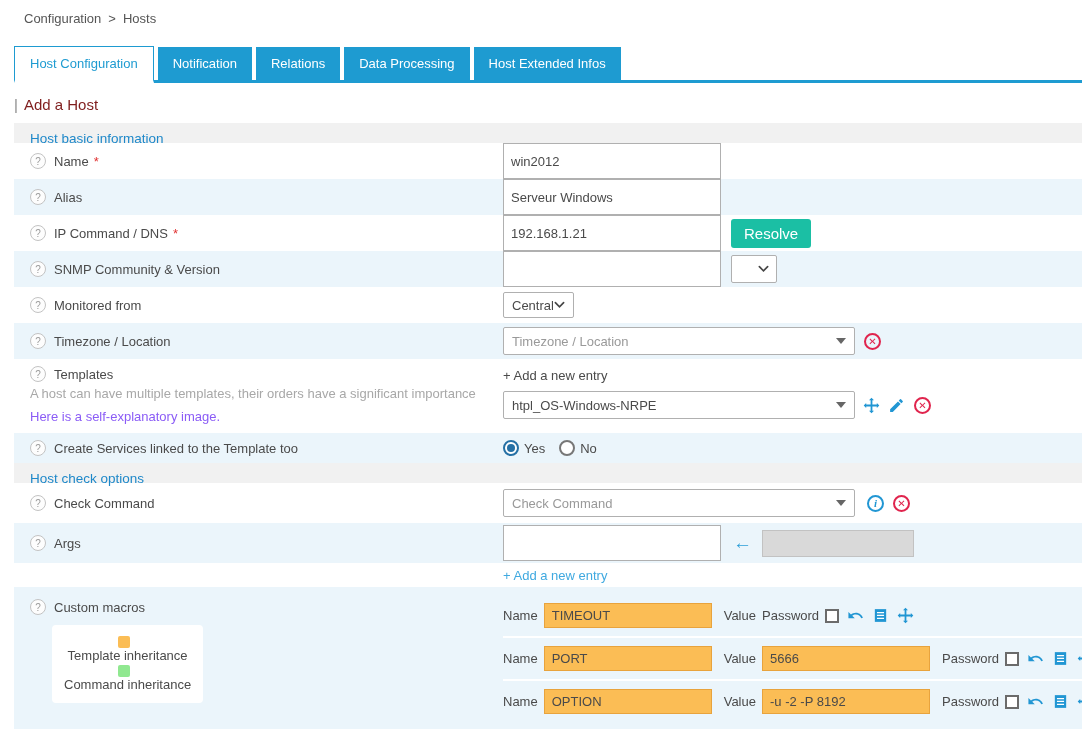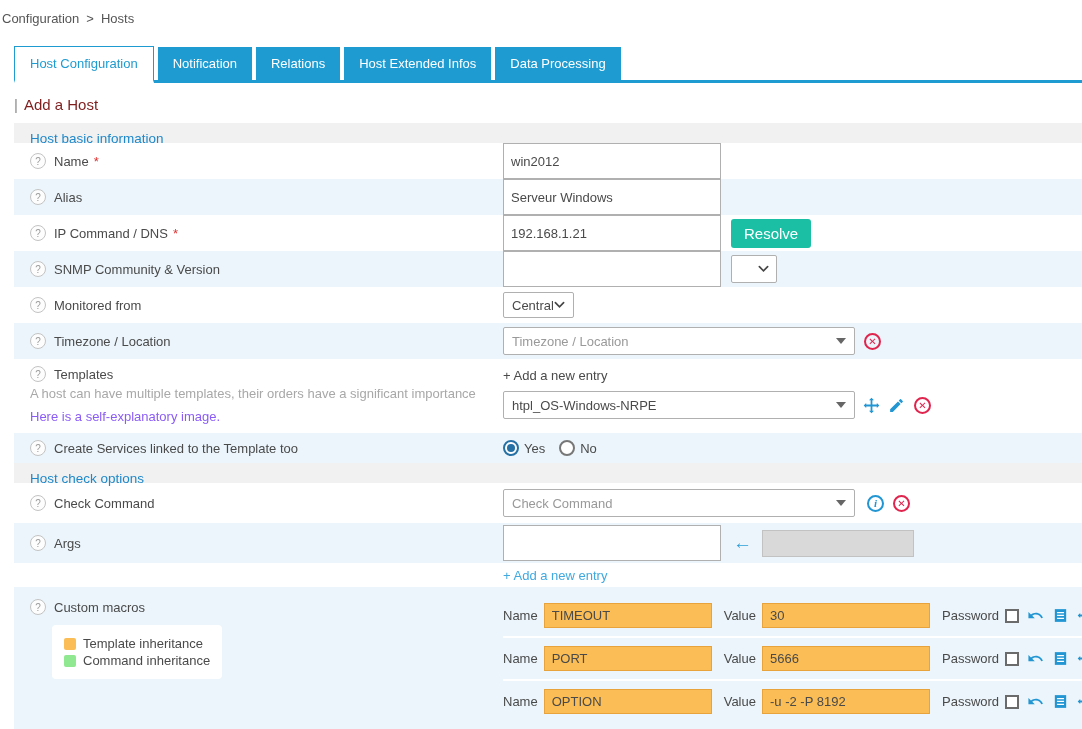--- a/index.html
+++ b/index.html
@@ -1,20 +1,20 @@
 <!DOCTYPE html>
 <html><head>
 <meta charset="utf-8">
 <style>
   * { box-sizing: border-box; margin: 0; padding: 0; }
   html,body { width: 1082px; height: 729px; background: #fff; overflow: hidden;
     font-family: "Liberation Sans", "DejaVu Sans", sans-serif; font-size: 13px; color: #4a4a4a; }
 
   
-  .breadcrumb { padding: 11px 14px 6px 2px; color: #555; }
+  .breadcrumb { padding: 11px 14px 6px 24px; color: #555; }
   .breadcrumb .sep { margin: 0 7px; color: #555; }
 
   
   .tabs { display: flex; align-items: flex-end; margin: 14px 0 0 14px; border-bottom: 3px solid #1E9BD1; }
   .tab { background: #1E9BD1; color: #fff; padding: 9px 15px; margin-right: 4px; cursor: pointer; white-space: nowrap; }
   .tab.active { background: #fff; color: #1E9BD1; border: 1px solid #1E9BD1; border-bottom: 3px solid #fff; margin-bottom: -3px; }
 
   
   .page-title { padding: 13px 0 10px 14px; font-size: 15px; }
   .page-title .pipe { color: #8a8a8a; margin-right: 6px; }
@@ -82,38 +82,38 @@
 
   
   .macro-row { display: flex; align-items: center; padding: 8px 0; }
   .macro-row + .macro-row { border-top: 2px solid #fff; }
   .mlabel { margin-right: 6px; }
   .macro-input { height: 25px; width: 168px; background: #FBBD55; border: 1px solid #E8A33D;
     padding: 0 7px; font-size: 13px; color: #4a4a4a; font-family: inherit; margin-right: 12px; }
   .checkbox { width: 14px; height: 14px; border: 2px solid #6b6b6b; background: #fff; display: inline-block;
     cursor: pointer; }
   .legend { background: #fff; border-radius: 4px; padding: 9px 12px; margin: 10px 0 0 22px; display: inline-block; }
-  .legend-item { display: flex; align-items: center; margin: 2px 0; }
+  .legend-item { display: flex; align-items: center; margin: 2px 0; flex-direction: column; }
   .swatch { width: 12px; height: 12px; border-radius: 2px; margin-right: 7px; }
   .swatch.orange { background: #FBBD55; }
   .swatch.green { background: #90E890; }
 </style>
 </head>
 <body>
 
 <div class="breadcrumb">
   <span>Configuration</span><span class="sep">&gt;</span><span>Hosts</span>
 </div>
 
 <div class="tabs">
   <div class="tab active">Host Configuration</div>
   <div class="tab">Notification</div>
   <div class="tab">Relations</div>
+  <div class="tab">Data Processing</div>
   <div class="tab">Host Extended Infos</div>
-  <div class="tab">Data Processing</div>
 </div>
 
 <div class="page-title">
   <span class="pipe">|</span><span class="txt">Add a Host</span>
 </div>
 
 <div class="section-bar">Host basic information</div>
 
 <div class="frow">
   <div class="cell-label">
@@ -288,21 +288,20 @@
         <span>Command inheritance</span>
       </div>
     </div>
   </div>
   <div class="cell-control" style="display:block; padding-right:14px;">
 
     <div class="macro-row">
       <span class="mlabel">Name</span>
       <input class="macro-input" value="TIMEOUT" style="">
       <span class="mlabel">Value</span>
-      <input class="macro-input" value="30" style="">
       <span class="mlabel">Password</span>
       <span class="checkbox"></span>
       <svg class="icn" viewBox="0 0 24 24">
           <path fill="#2196D3" d="M12.5 8c-2.65 0-5.05.99-6.9 2.6L2 7v9h9l-3.62-3.62C8.77 11.22 10.54 10.5 12.5 10.5c3.54 0 6.55 2.31 7.6 5.5l2.37-.78C21.08 11.03 17.15 8 12.5 8z"></path>
         </svg>
       <svg class="icn" viewBox="0 0 24 24">
           <path fill="#2196D3" d="M4 3h16v18H4z"></path>
           <path fill="#fff" d="M7 7h10v1.8H7zm0 4h10v1.8H7zm0 4h10v1.8H7z"></path>
         </svg>
       <svg class="icn" viewBox="0 0 24 24">

